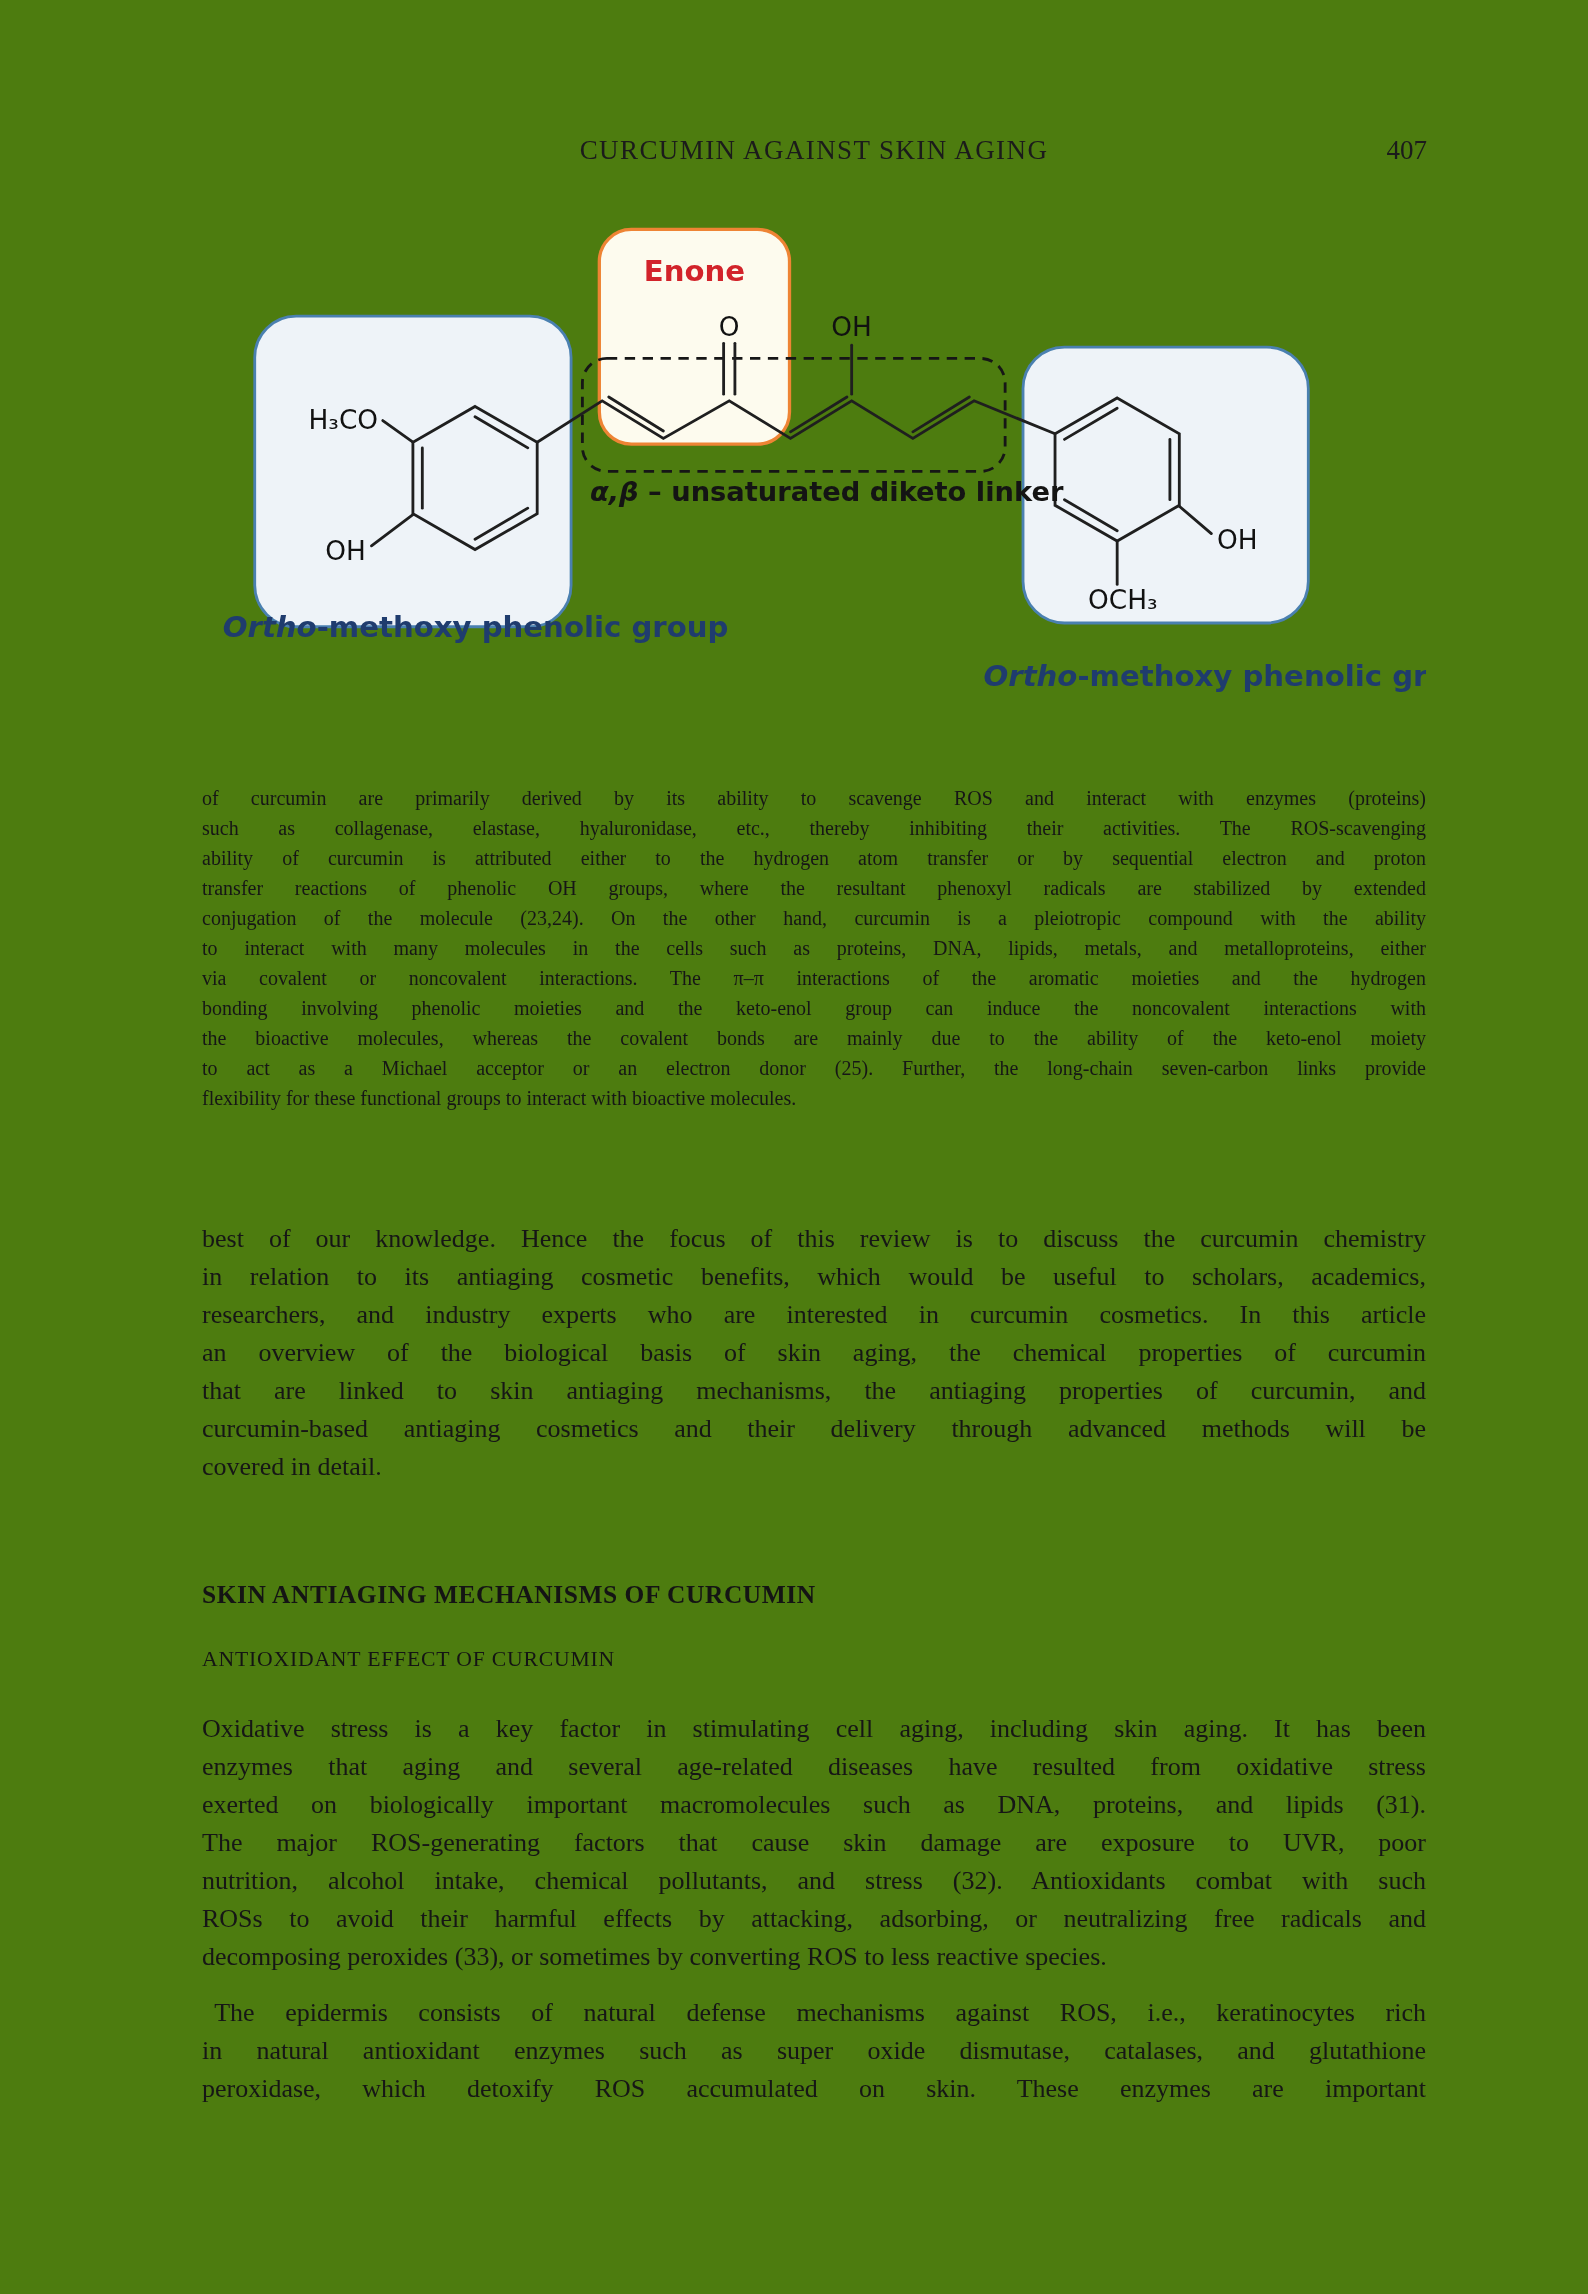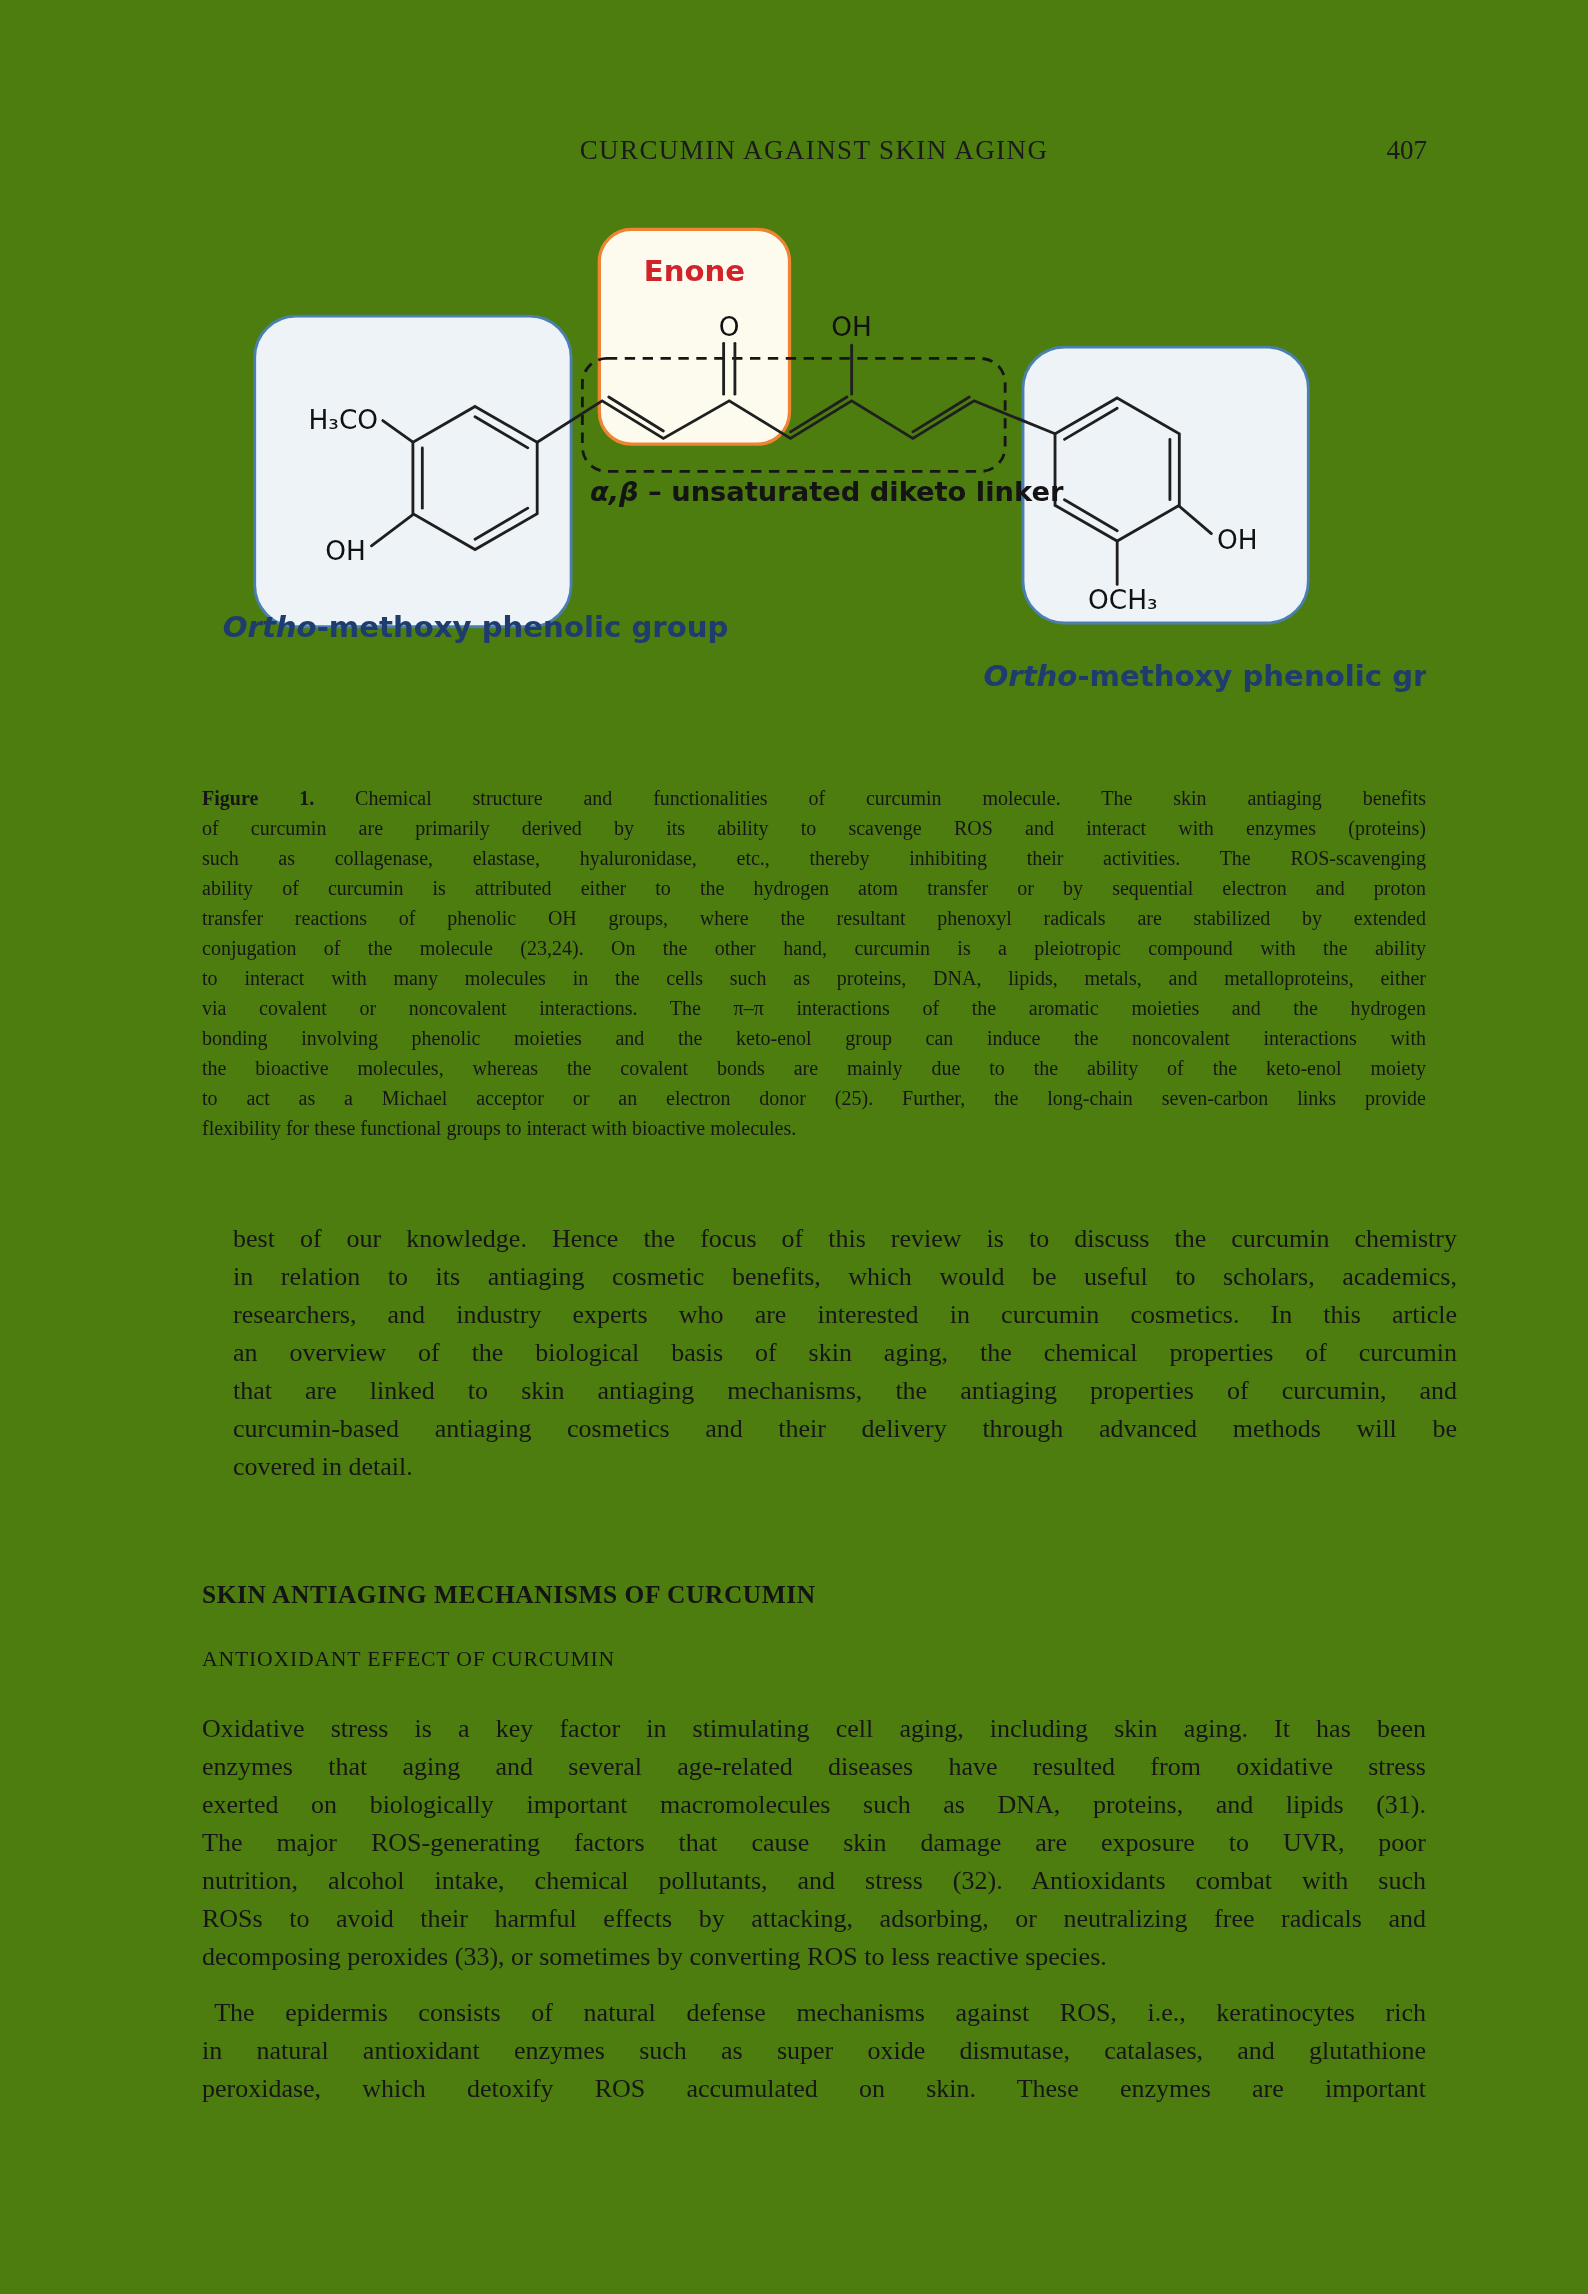--- a/index.html
+++ b/index.html
@@ -19,21 +19,21 @@
   .bond { stroke:#1f1f1f; stroke-width:3; fill:none; stroke-linecap:round; }
   .atom { font-family:"DejaVu Sans", sans-serif; font-size:28px; fill:#111; }
   .enone-text { font-family:"DejaVu Sans", sans-serif; font-size:31px; font-weight:bold; }
   .diketo-text { font-family:"DejaVu Sans", sans-serif; font-size:29px; font-weight:600; fill:#141414; }
   .group-text { font-family:"DejaVu Sans", sans-serif; font-size:31px; font-weight:600; }
   
   .caption { left:202px; top:783px; width:1224px; font-size:20px; line-height:30px; color:#161616; }
   .caption b { font-weight:bold; }
   
   .para { left:202px; width:1224px; font-size:26px; line-height:38px; color:#161616; }
-  .para1 { top:1220px;margin-left:31px; }
+  .para1 { top:1220px; }
   .para2 { top:1710px; }
   .para3 { top:1994px; }
   .indent { padding-left:12.2px; }
   .jl { text-align:justify; text-align-last:justify; white-space:nowrap; }
   .ll { text-align:left; white-space:nowrap; }
   .section-heading { left:202px; top:1580px; font-size:25.4px; font-weight:bold; letter-spacing:0.6px; color:#141414; }
   .subsection-heading { left:202px; top:1647px; font-size:21.7px; letter-spacing:0.8px; color:#141414; }
 </style>
 </head>
 <body>
@@ -87,21 +87,20 @@
 
       <text x="412" y="301" class="diketo-text"><tspan font-style="italic">α,β</tspan><tspan> – unsaturated diketo linker</tspan></text>
 
       <text x="22" y="446" class="group-text" fill="#1f3c6e"><tspan font-style="italic">Ortho</tspan><tspan>-methoxy phenolic group</tspan></text>
 
       <text x="830" y="498" class="group-text" fill="#1f3c6e"><tspan font-style="italic">Ortho</tspan><tspan>-methoxy phenolic group</tspan></text>
     </svg>
   </div>
 
   <div class="abs caption">
-    <div class="jl"><b>Figure 1.</b> <span>Chemical structure and functionalities of curcumin molecule. The skin antiaging benefits</span></div>
     <div class="jl">of curcumin are primarily derived by its ability to scavenge ROS and interact with enzymes (proteins)</div>
     <div class="jl">such as collagenase, elastase, hyaluronidase, etc., thereby inhibiting their activities. The ROS-scavenging</div>
     <div class="jl">ability of curcumin is attributed either to the hydrogen atom transfer or by sequential electron and proton</div>
     <div class="jl">transfer reactions of phenolic OH groups, where the resultant phenoxyl radicals are stabilized by extended</div>
     <div class="jl">conjugation of the molecule (23,24). On the other hand, curcumin is a pleiotropic compound with the ability</div>
     <div class="jl">to interact with many molecules in the cells such as proteins, DNA, lipids, metals, and metalloproteins, either</div>
     <div class="jl">via covalent or noncovalent interactions. The π–π interactions of the aromatic moieties and the hydrogen</div>
     <div class="jl">bonding involving phenolic moieties and the keto-enol group can induce the noncovalent interactions with</div>
     <div class="jl">the bioactive molecules, whereas the covalent bonds are mainly due to the ability of the keto-enol moiety</div>
     <div class="jl">to act as a Michael acceptor or an electron donor (25). Further, the long-chain seven-carbon links provide</div>

